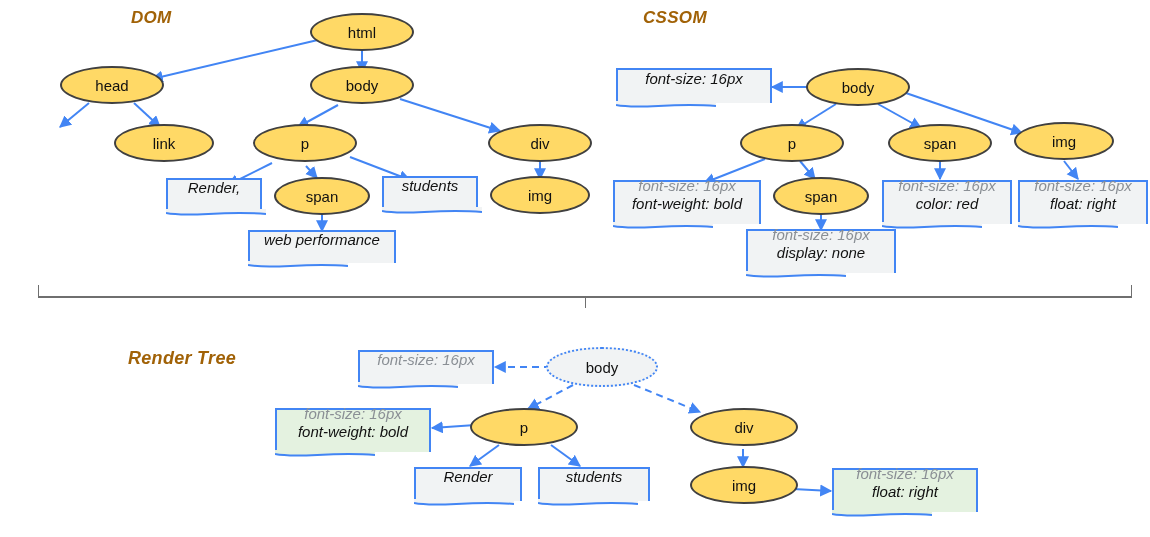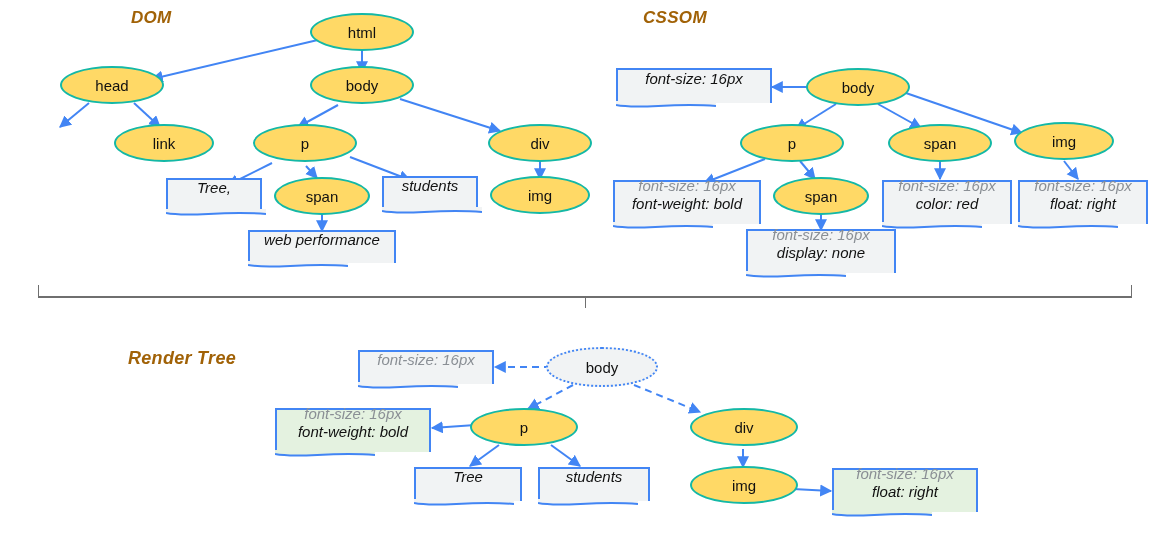--- a/index.html
+++ b/index.html
@@ -38,21 +38,21 @@
 
   
   .node {
     position: absolute;
     display: flex;
     align-items: center;
     justify-content: center;
     border-radius: 50%;
     box-sizing: border-box;
     background: #ffd966;
-    border: 2px solid #14b8a6;
+    border: 2px solid #404040;
     font-size: 15px;
     color: #111111;
     white-space: nowrap;
     z-index: 3;
   }
   .node.ghost {
     background: #f1f3f4;
     border: 2px dotted #4285f4;
   }
 
@@ -154,21 +154,21 @@
   <div class="node" style="left:310px; top:13px; width:104px; height:38px;">html</div>
   <div class="node" style="left:60px; top:66px; width:104px; height:38px;">head</div>
   <div class="node" style="left:310px; top:66px; width:104px; height:38px;">body</div>
   <div class="node" style="left:114px; top:124px; width:100px; height:38px;">link</div>
   <div class="node" style="left:253px; top:124px; width:104px; height:38px;">p</div>
   <div class="node" style="left:488px; top:124px; width:104px; height:38px;">div</div>
   <div class="node" style="left:274px; top:177px; width:96px; height:38px;">span</div>
   <div class="node" style="left:490px; top:176px; width:100px; height:38px;">img</div>
 
   <div class="note" style="left:166px; top:178px; width:96px; height:33px;">
-    <span class="line-own">Tree,</span>
+    <span class="line-own">Render,</span>
     <svg class="wave" viewBox="0 0 100 11" preserveAspectRatio="none">
       <path d="M0,0 L0,4 C25,9 55,1 100,5 L100,0 Z" fill="#f1f3f4"></path>
       <path d="M0,4 C25,9 55,1 100,5" stroke="#4285f4" stroke-width="2" fill="none"></path>
     </svg>
   </div>
 
   <div class="note" style="left:382px; top:176px; width:96px; height:33px;">
     <span class="line-own">students</span>
     <svg class="wave" viewBox="0 0 100 11" preserveAspectRatio="none">
       <path d="M0,0 L0,4 C25,9 55,1 100,5 L100,0 Z" fill="#f1f3f4"></path>
@@ -259,21 +259,21 @@
   <div class="note green" style="left:275px; top:408px; width:156px; height:44px;">
     <span class="line-inherit">font-size: 16px</span>
     <span class="line-own">font-weight: bold</span>
     <svg class="wave" viewBox="0 0 100 11" preserveAspectRatio="none">
       <path d="M0,0 L0,4 C25,9 55,1 100,5 L100,0 Z" fill="#e4f2e0"></path>
       <path d="M0,4 C25,9 55,1 100,5" stroke="#4285f4" stroke-width="2" fill="none"></path>
     </svg>
   </div>
 
   <div class="note" style="left:414px; top:467px; width:108px; height:34px;">
-    <span class="line-own">Tree</span>
+    <span class="line-own">Render</span>
     <svg class="wave" viewBox="0 0 100 11" preserveAspectRatio="none">
       <path d="M0,0 L0,4 C25,9 55,1 100,5 L100,0 Z" fill="#f1f3f4"></path>
       <path d="M0,4 C25,9 55,1 100,5" stroke="#4285f4" stroke-width="2" fill="none"></path>
     </svg>
   </div>
 
   <div class="note" style="left:538px; top:467px; width:112px; height:34px;">
     <span class="line-own">students</span>
     <svg class="wave" viewBox="0 0 100 11" preserveAspectRatio="none">
       <path d="M0,0 L0,4 C25,9 55,1 100,5 L100,0 Z" fill="#f1f3f4"></path>

